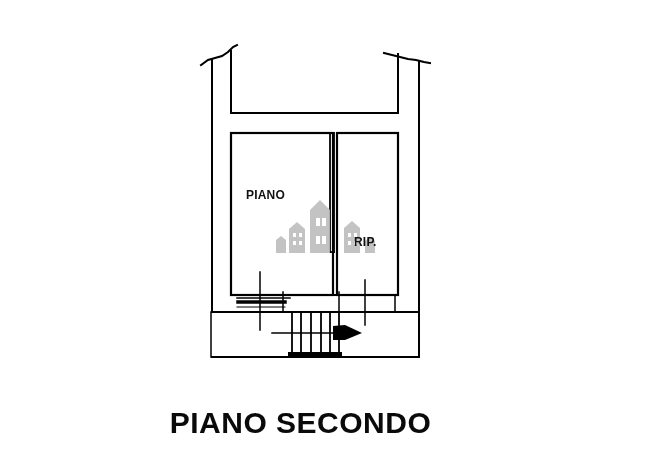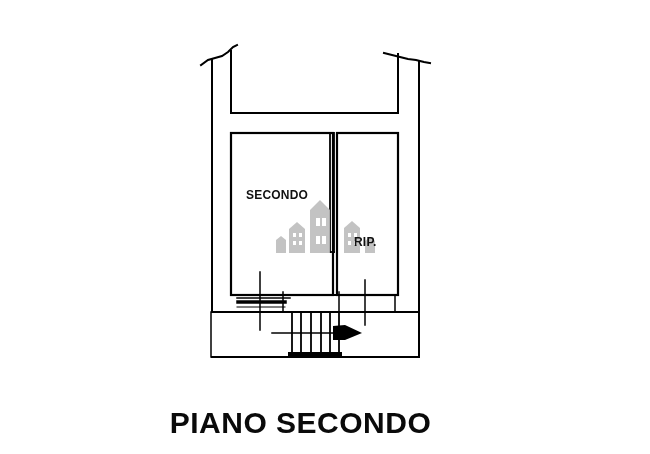--- a/index.html
+++ b/index.html
@@ -76,15 +76,15 @@
       <rect x="299" y="233" width="3" height="4"></rect>
     <rect x="293" y="241" width="3" height="4"></rect>
       <rect x="299" y="241" width="3" height="4"></rect>
     <rect x="348" y="233" width="3" height="4"></rect>
       <rect x="354" y="233" width="3" height="4"></rect>
     <rect x="348" y="241" width="3" height="4"></rect>
       <rect x="354" y="241" width="3" height="4"></rect>
   </g>
 </svg>
 
-<div class="room-label" style="left:246px; top:188px;">SECONDO</div>
+<div class="room-label" style="left:246px; top:188px;">PIANO</div>
 <div class="room-label" style="left:354px; top:195px;margin-top:40px;">RIP.</div>
 <div class="title">PIANO SECONDO</div>
 
 </body></html>

